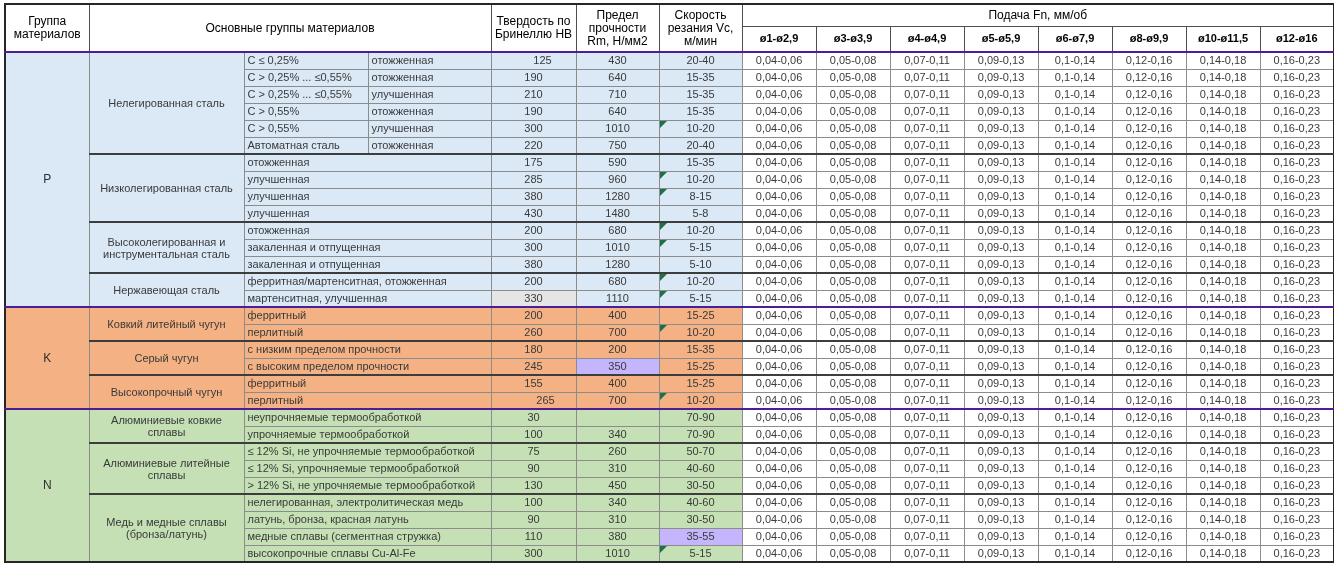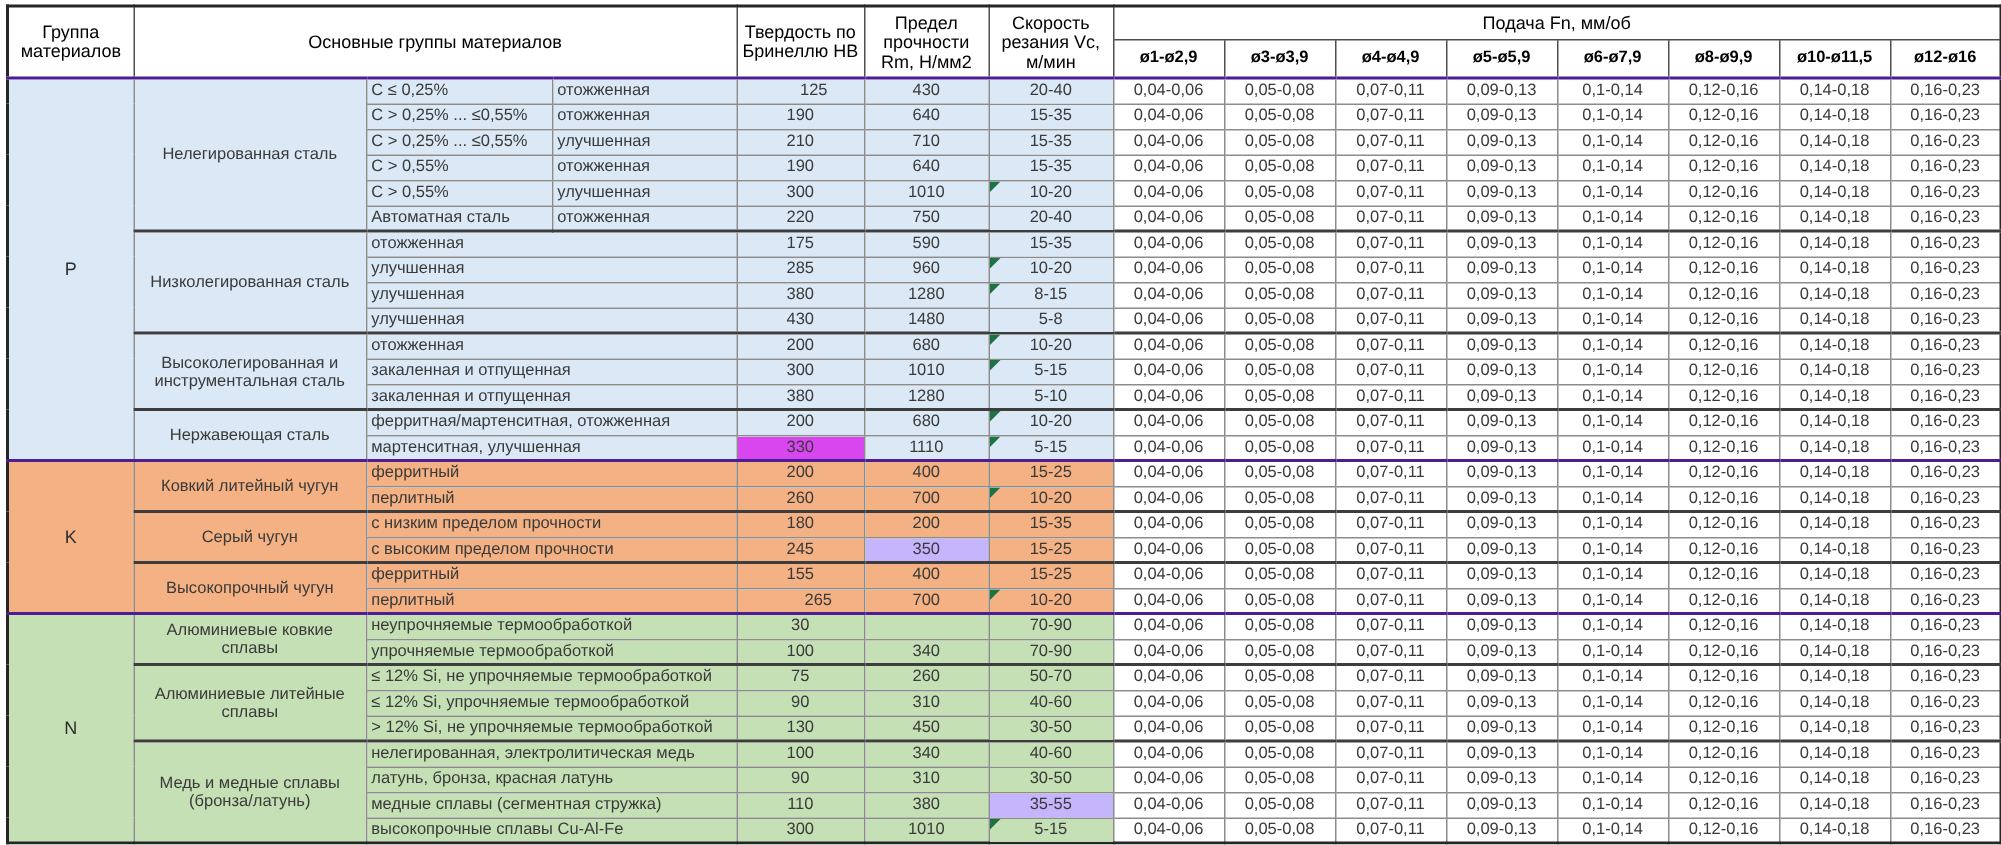--- a/index.html
+++ b/index.html
@@ -266,21 +266,21 @@
           <td class="feed num">0,05-0,08</td>
           <td class="feed num">0,07-0,11</td>
           <td class="feed num">0,09-0,13</td>
           <td class="feed num">0,1-0,14</td>
           <td class="feed num">0,12-0,16</td>
           <td class="feed num">0,14-0,18</td>
           <td class="feed num">0,16-0,23</td>
         </tr>
         <tr>
           <td class="desc" colspan="2" style="background: rgb(219, 232, 246);">мартенситная, улучшенная</td>
-          <td class="num" style="background: #d946ef;">330</td>
+          <td class="num" style="background: #e5e5e5;">330</td>
           <td class="num" style="background: rgb(219, 232, 246);">1110</td>
           <td class="vc num" style="background: rgb(219, 232, 246);">5-15<div class="flag" style="border-top-color: rgb(30, 113, 69);"></div></td>
           <td class="feed num">0,04-0,06</td>
           <td class="feed num">0,05-0,08</td>
           <td class="feed num">0,07-0,11</td>
           <td class="feed num">0,09-0,13</td>
           <td class="feed num">0,1-0,14</td>
           <td class="feed num">0,12-0,16</td>
           <td class="feed num">0,14-0,18</td>
           <td class="feed num">0,16-0,23</td>

